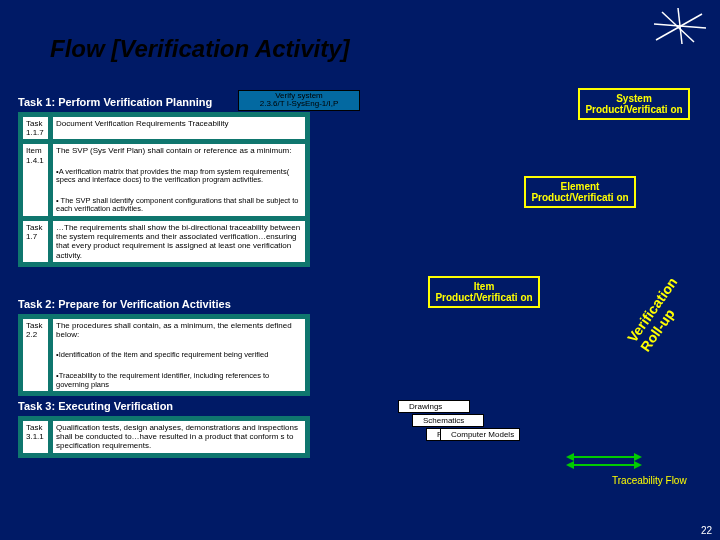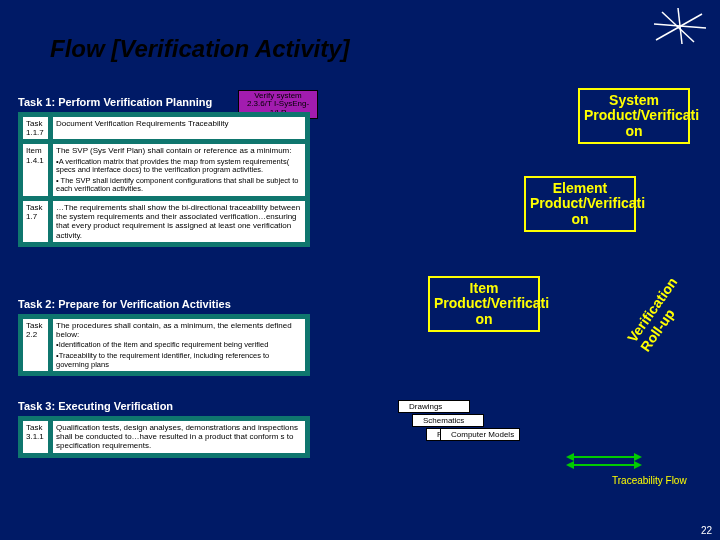--- a/index.html
+++ b/index.html
@@ -1,27 +1,27 @@
 <!DOCTYPE html>
 <html><head>
 <meta charset="utf-8">
 <style>
   *{box-sizing:border-box;margin:0;padding:0}
   body{width:720px;height:540px;background:#001a66;font-family:Arial,Helvetica,sans-serif;color:#000;position:relative;overflow:hidden}
   .title{color:#000;font-size:24px;font-style:italic;font-weight:bold;padding:10px 0 4px 50px;line-height:1.1}
   .logo{position:absolute;top:6px;right:12px;width:56px;height:40px}
   .logo svg{width:56px;height:40px}
-  .vtag{position:absolute;left:238px;top:90px;background:#a21caf;border:1px solid #000;font-size:8px;text-align:center;width:80px;padding:1px 2px;line-height:1.05}
+  .vtag{position:absolute;left:238px;top:90px;background:#0369a1;border:1px solid #000;font-size:8px;text-align:center;width:122px;padding:1px 2px;line-height:1.05}
   .taskh{position:absolute;font-size:11px;font-weight:bold;color:#fff}
   .tbl{position:absolute;border-collapse:collapse;background:#fff;font-size:8px}
   .tbl td{border:5px solid #0f766e;padding:2px 3px;vertical-align:top;line-height:1.15}
   .tbl .c0{width:30px}
   .tbl .c1{width:257px}
-  .sub{font-size:7.5px;display:block;margin-top:2px}
-  .box{position:absolute;border:2px solid #ffff00;color:#ffff00;font-size:14px;font-weight:bold;text-align:center;padding:3px 4px;line-height:1.1}
+  .sub{font-size:7.5px;display:block;margin-top:12px}
+  .box{position:absolute;border:2px solid #ffff00;color:#ffff00;font-size:10px;font-weight:bold;text-align:center;padding:3px 4px;line-height:1.1}
   .rot{position:absolute;color:#ffff00;font-weight:bold;font-size:14px;transform:rotate(-55deg);transform-origin:left top}
   .stack{position:absolute}
   .stack .s{position:absolute;background:#fff;border:1px solid #000;font-size:8px;padding:1px 10px;white-space:nowrap}
   .arrow{position:absolute}
   .arrow line{stroke:#00cc00;stroke-width:2}
   .arrow polygon{fill:#00cc00}
   .flow{position:absolute;color:#ffff00;font-size:10px}
   .pnum{position:absolute;right:8px;bottom:4px;color:#fff;font-size:10px}
 </style>
 </head>

